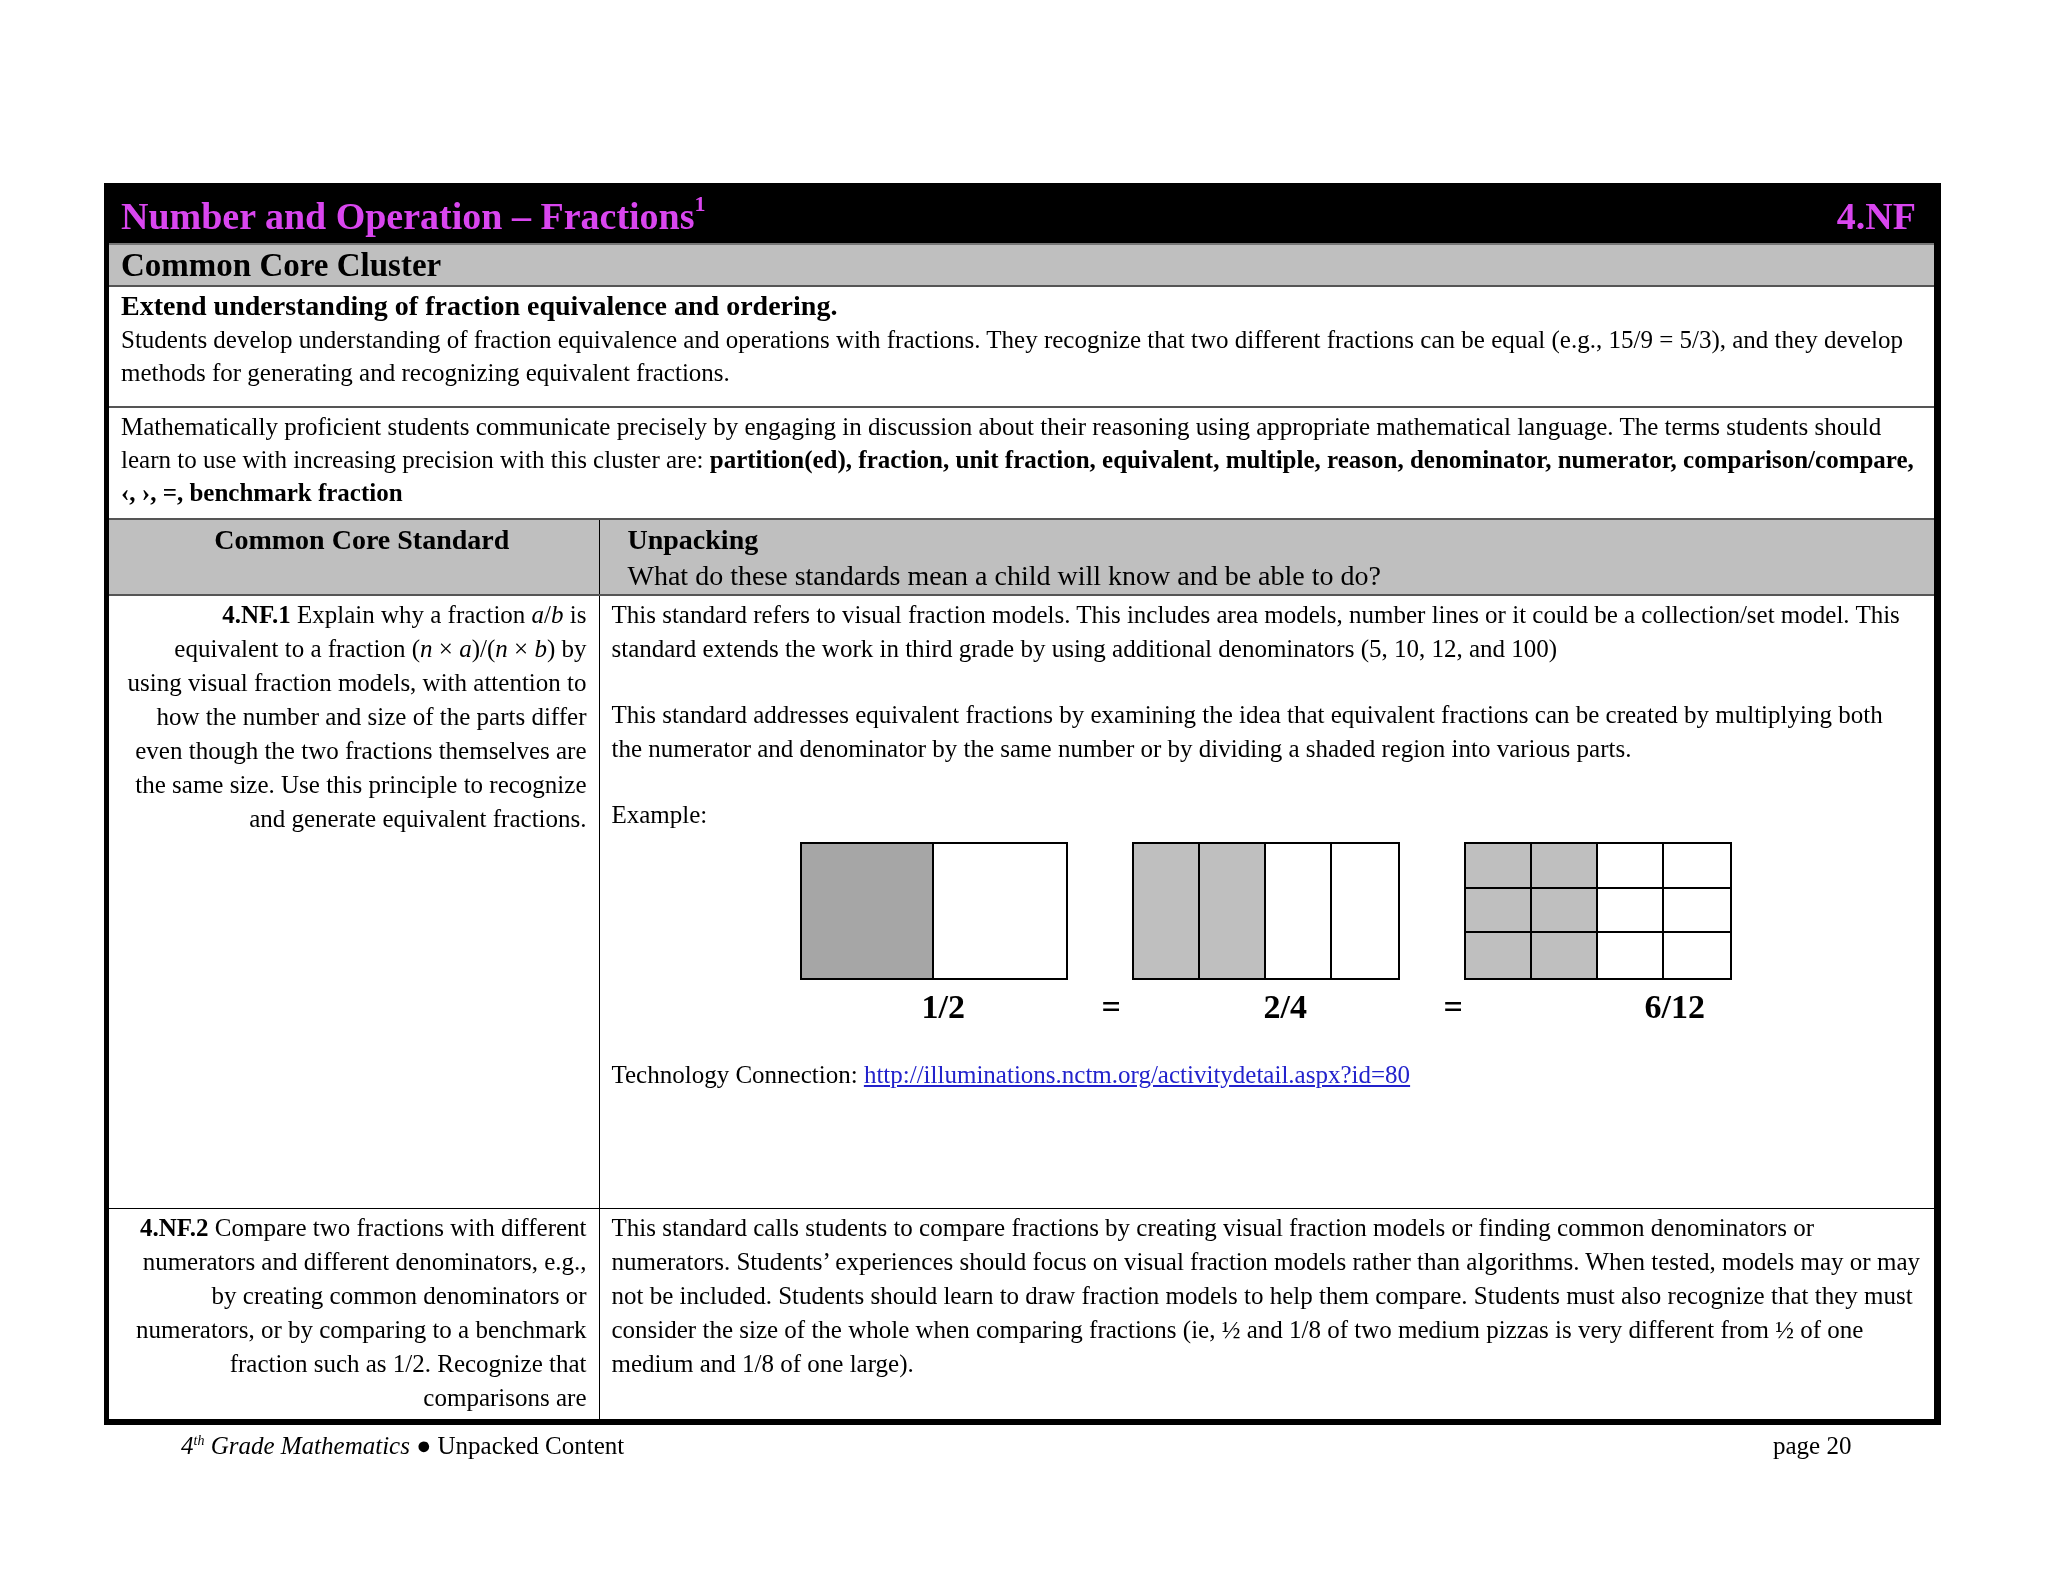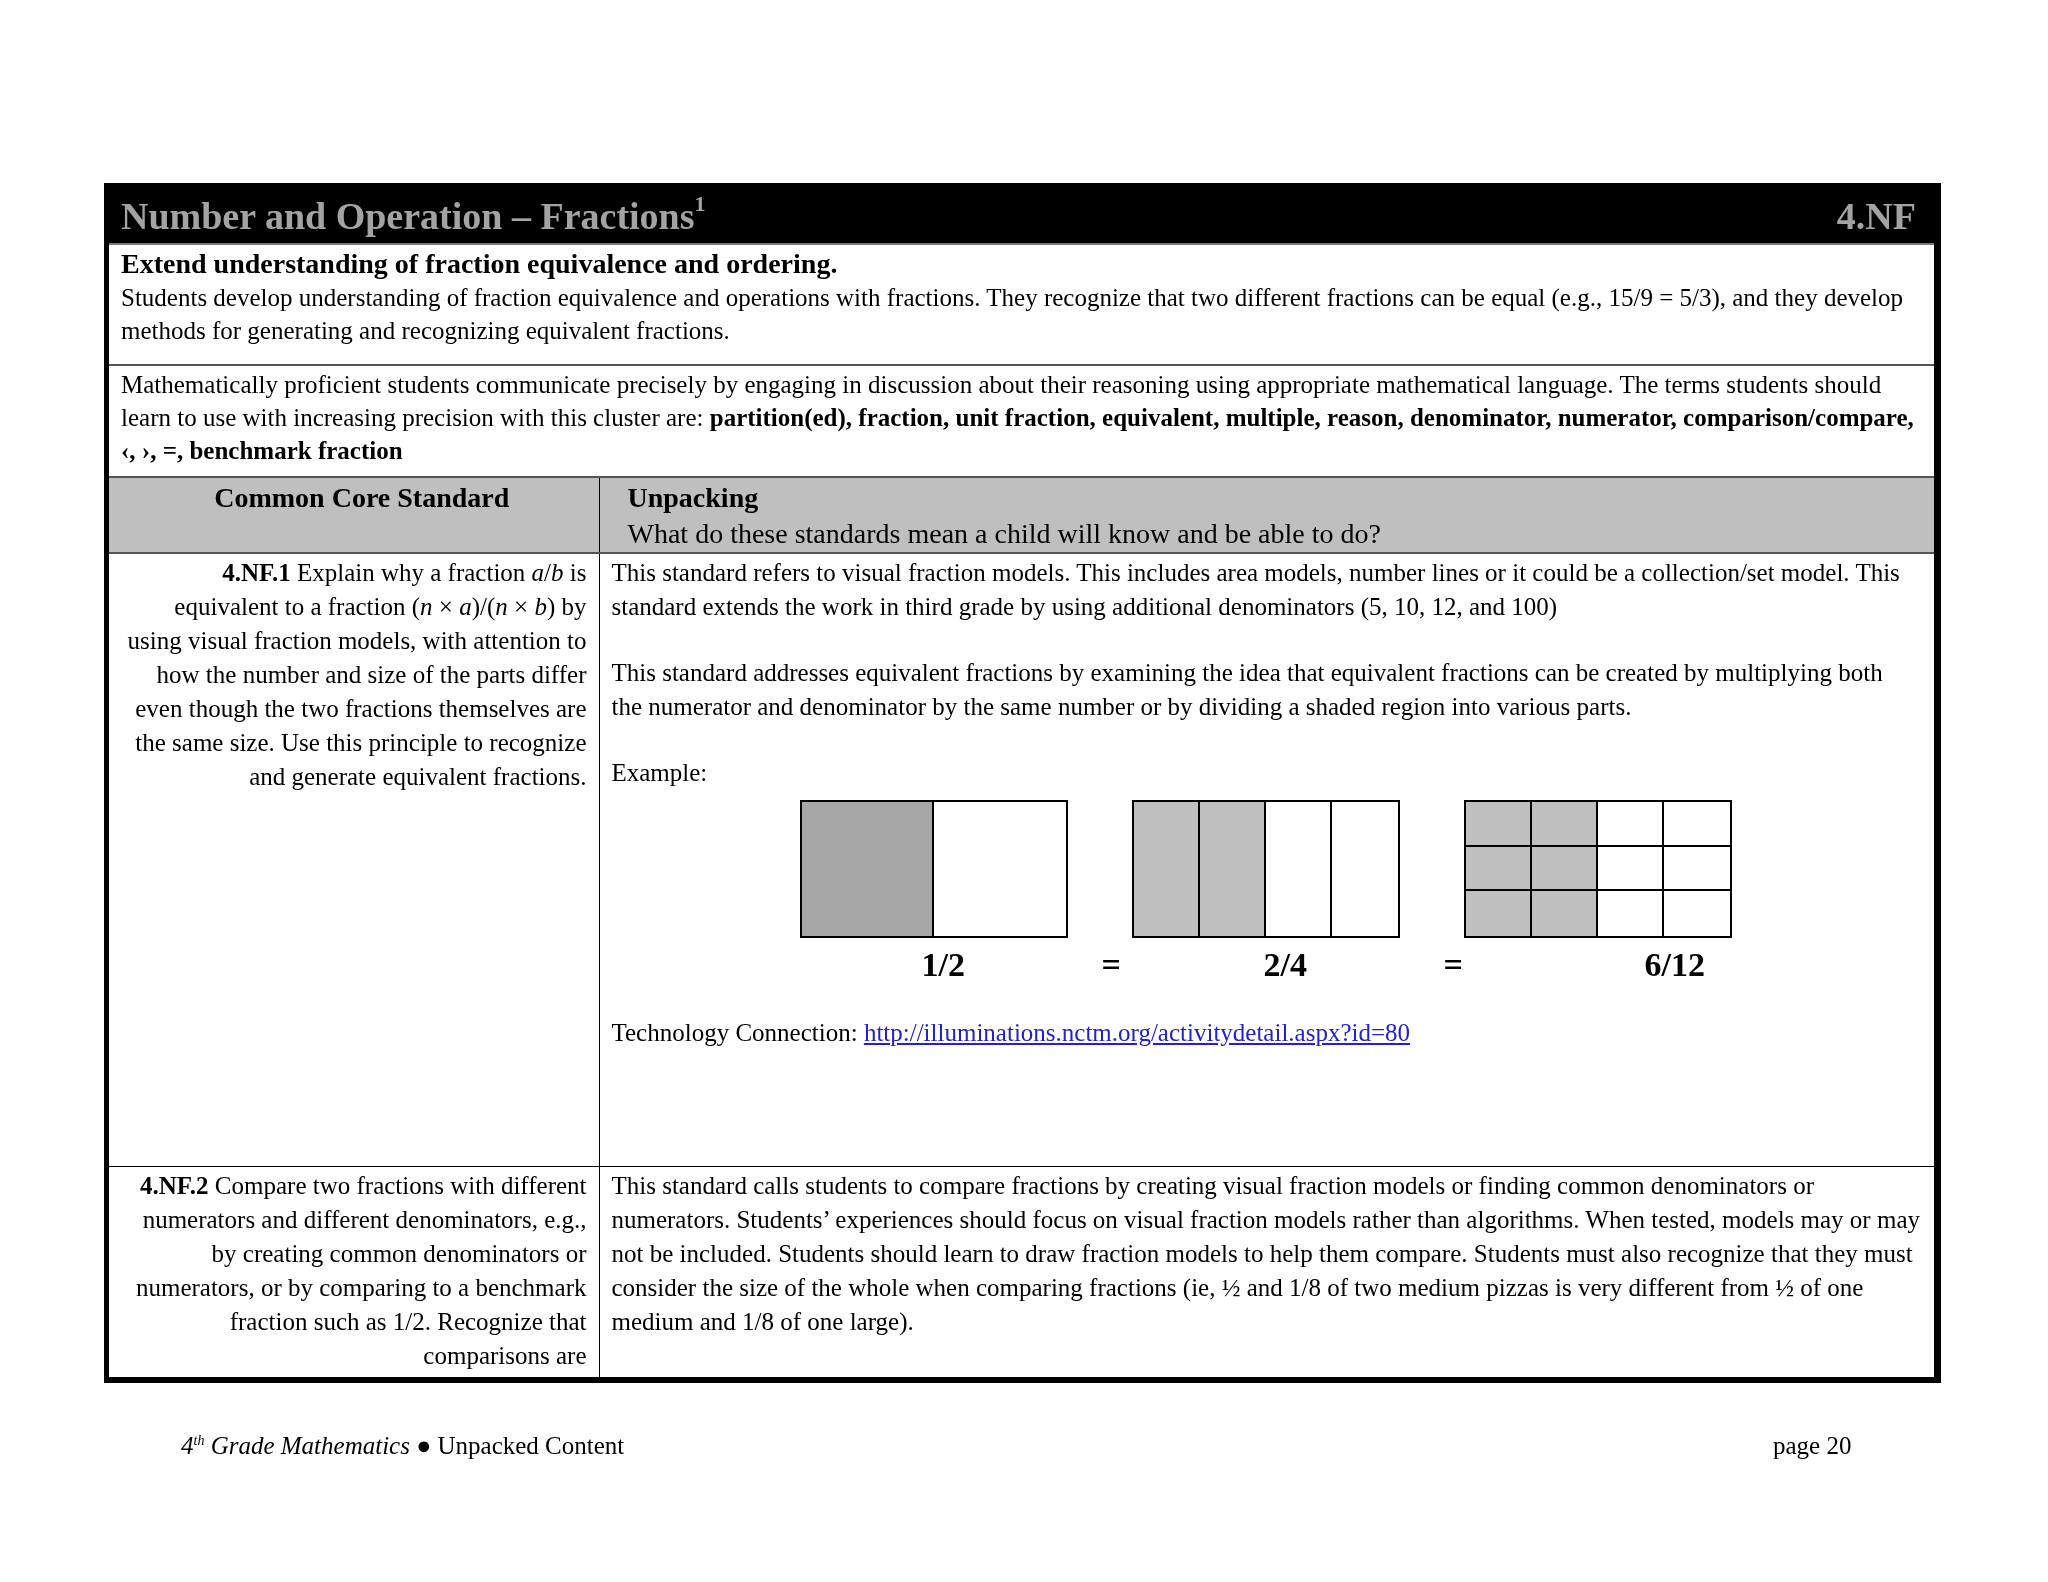--- a/index.html
+++ b/index.html
@@ -6,21 +6,21 @@
     body {
       width: 2048px; height: 1582px; position: relative; overflow: hidden;
       font-family: "Liberation Serif", "DejaVu Serif", serif; color: #000;
     }
     .frame {
       position: absolute; left: 104px; top: 183px; width: 1837px;
       border: 5px solid #000; box-sizing: border-box;
       border-right-width: 7px; border-bottom-width: 6px;
     }
     .title-bar {
-      background: #000; color: #a3a3a3; height: 55px;
+      background: #000; color: #d946ef; height: 55px;
       display: flex; align-items: center; justify-content: space-between;
       padding: 0 18px 0 12px; font-weight: bold; font-size: 38px;
       border-bottom: 2px solid #777;
     }
     .title-bar sup { font-size: 22px; position: relative; top: -4px; }
     .cluster-bar {
       background: #bfbfbf; height: 40px; padding: 0 12px;
       font-weight: bold; font-size: 33px; line-height: 40px;
       border-bottom: 2px solid #555;
     }
@@ -64,20 +64,21 @@
   </style>
 </head>
 <body>
 
 <div class="frame">
   <div class="title-bar">
     <span><span>Number and Operation – Fractions</span><sup>1</sup></span>
     <span>4.NF</span>
   </div>
 
+  <div class="cluster-bar">Common Core Cluster</div>
 
   <div class="cluster-body">
     <div class="cluster-title">Extend understanding of fraction equivalence and ordering.</div>
     <div>Students develop understanding of fraction equivalence and operations with fractions. They recognize that two different fractions can be equal (e.g., 15/9 = 5/3), and they develop methods for generating and recognizing equivalent fractions.</div>
   </div>
 
   <div class="vocab">
     <span>Mathematically proficient students communicate precisely by engaging in discussion about their reasoning using appropriate mathematical language.  The terms students should learn to use with increasing precision with this cluster are: </span><b>partition(ed), fraction, unit fraction, equivalent, multiple, reason, denominator, numerator, comparison/compare, ‹, ›, =, benchmark fraction</b>
   </div>
 

